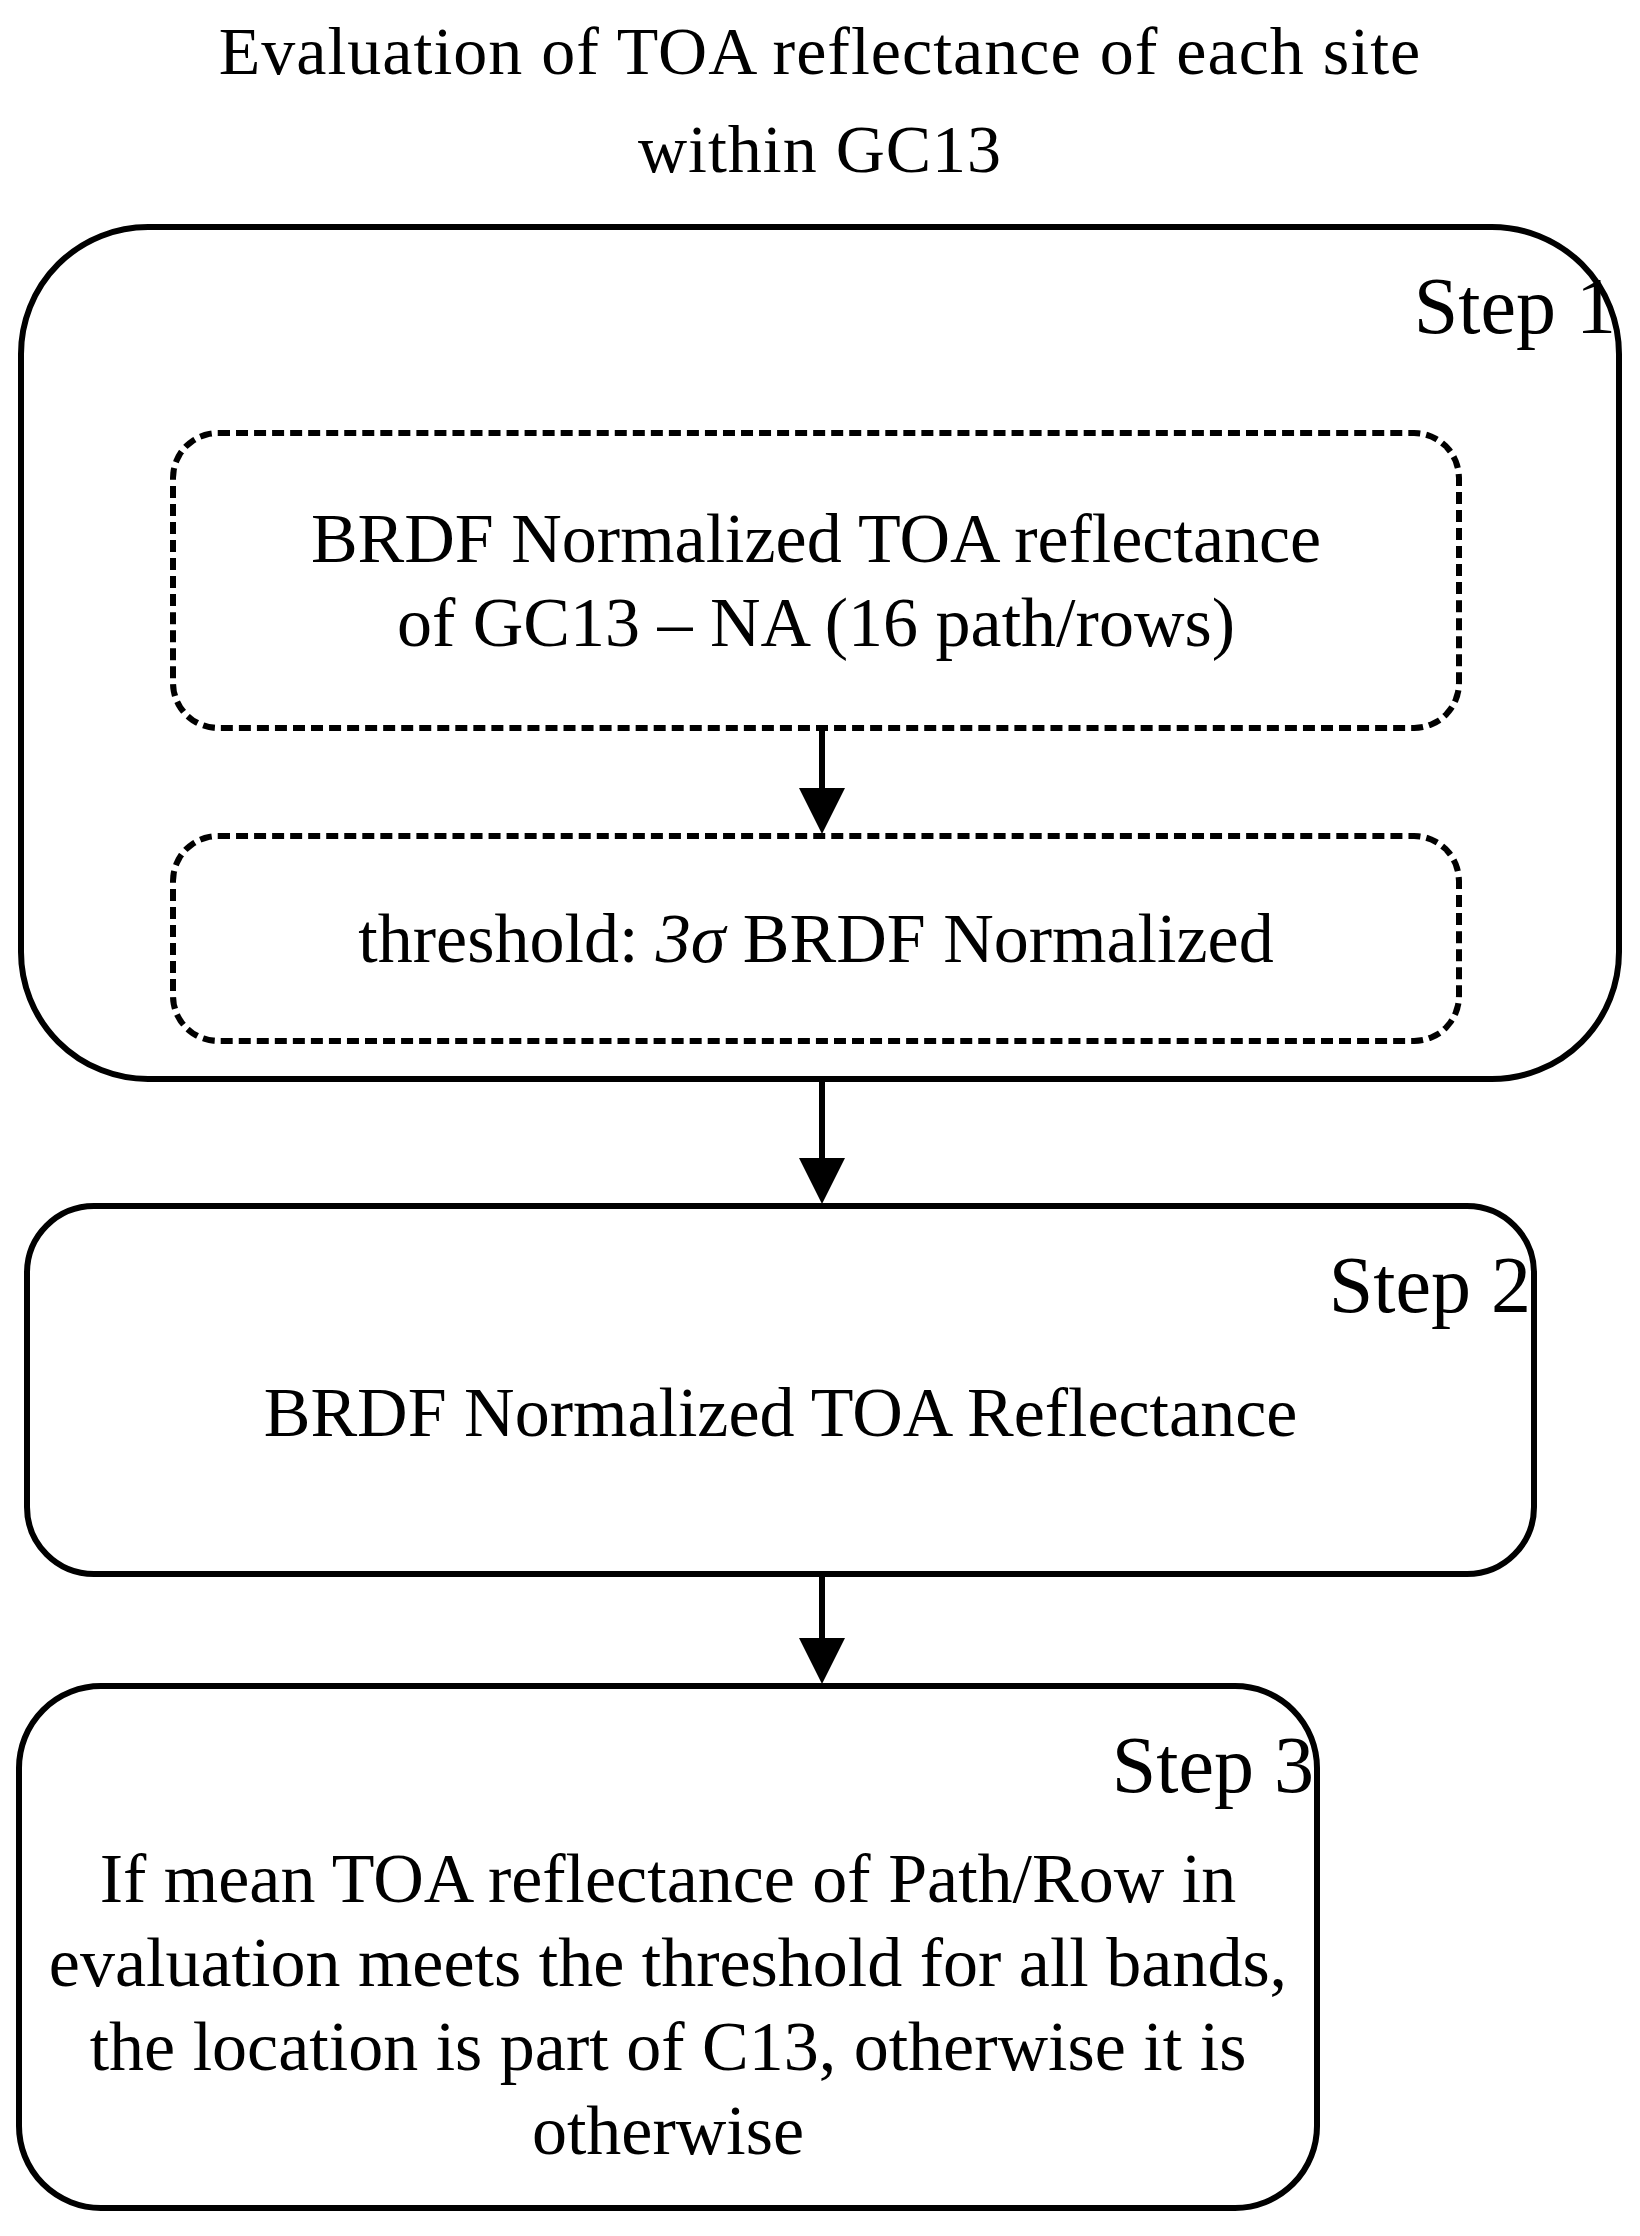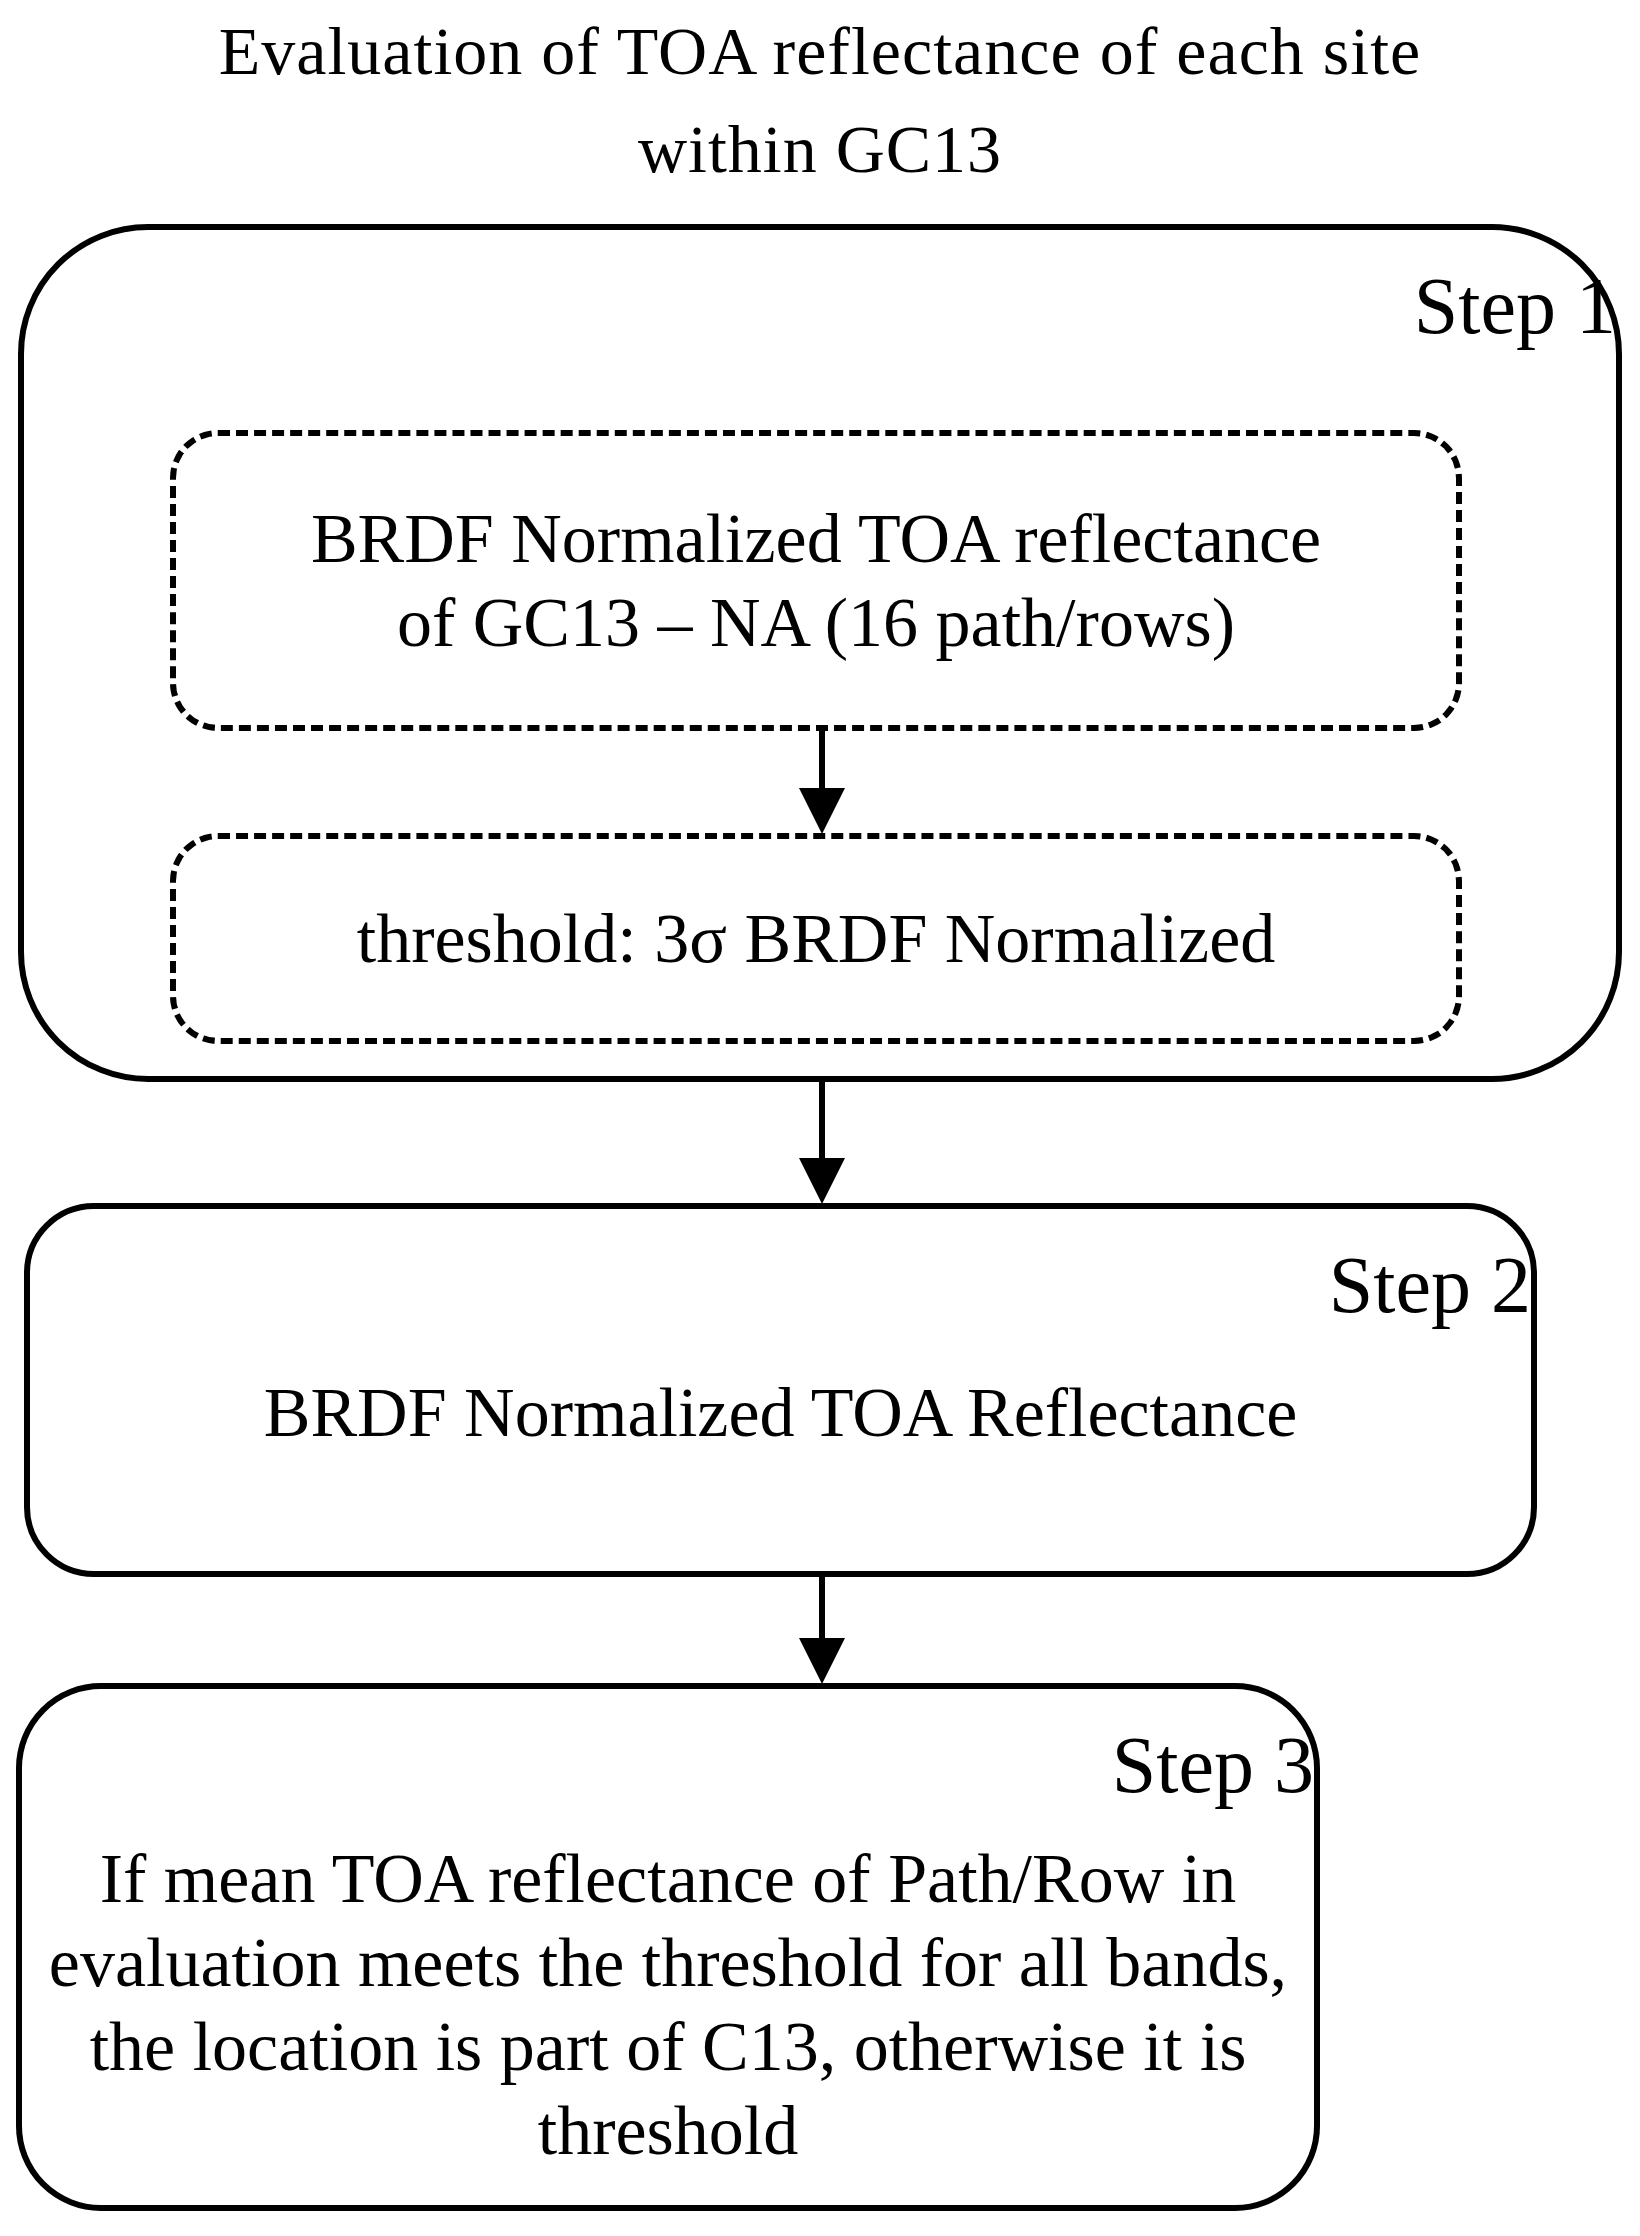--- a/index.html
+++ b/index.html
@@ -82,20 +82,21 @@
   }
   .dashed-box.box-a {
     left: 170px; top: 430px;
     width: 1292px; height: 301px;
   }
   .dashed-box.box-b {
     left: 170px; top: 833px;
     width: 1292px; height: 211px;
   }
   .math-term {
+    font-style: italic;
   }
 
   
   .arrow {
     position: absolute;
     width: 46px;
     display: flex;
     flex-direction: column;
     align-items: center;
   }
@@ -160,17 +161,17 @@
     <div class="arrow-shaft"></div>
     <div class="arrow-head"></div>
   </div>
 
   <section class="step-box step3">
     <div class="step-heading">Step 3</div>
     <div class="step-body">
       <div>If mean TOA reflectance of Path/Row in</div>
       <div>evaluation meets the threshold for all bands,</div>
       <div>the location is part of C13, otherwise it is</div>
-      <div>threshold</div>
+      <div>otherwise</div>
     </div>
   </section>
 
 </div>
 
 </body></html>

